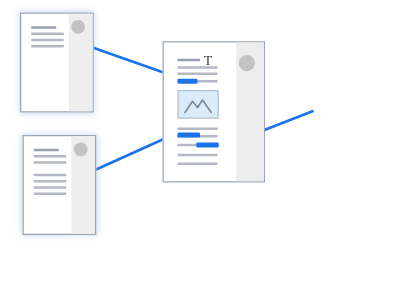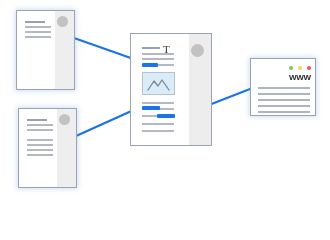--- a/index.html
+++ b/index.html
@@ -168,25 +168,14 @@
 
     <div class="tline" style="left:11px; top:68px; width:32px;"></div>
     <div class="tline" style="left:11px; top:74px; width:32px;"></div>
     <div class="hl" style="left:11px; top:72px; width:18px;"></div>
     <div class="tline" style="left:11px; top:81px; width:32px;"></div>
     <div class="hl" style="left:26px; top:80px; width:18px;"></div>
     <div class="tline" style="left:11px; top:89px; width:32px;"></div>
     <div class="tline" style="left:11px; top:96px; width:32px;"></div>
   </div>
 
-  <div class="node" id="browser-window" style="left:250px; top:58px; width:66px; height:58px;">
-    <div class="dot" style="left:38px; top:7px; background:#8bc34a;"></div>
-    <div class="dot" style="left:47px; top:7px; background:#ffd24a;"></div>
-    <div class="dot" style="left:56px; top:7px; background:#ef5350;"></div>
-    <span class="www-label" style="left:38px; top:15px;">WWW</span>
-    <div class="bline" style="left:7px; top:28px; width:52px;"></div>
-    <div class="bline" style="left:7px; top:34px; width:52px;"></div>
-    <div class="bline" style="left:7px; top:40px; width:52px;"></div>
-    <div class="bline" style="left:7px; top:46px; width:52px;"></div>
-    <div class="bline" style="left:7px; top:52px; width:52px;"></div>
-  </div>
 
 </div>
 
 </body></html>

